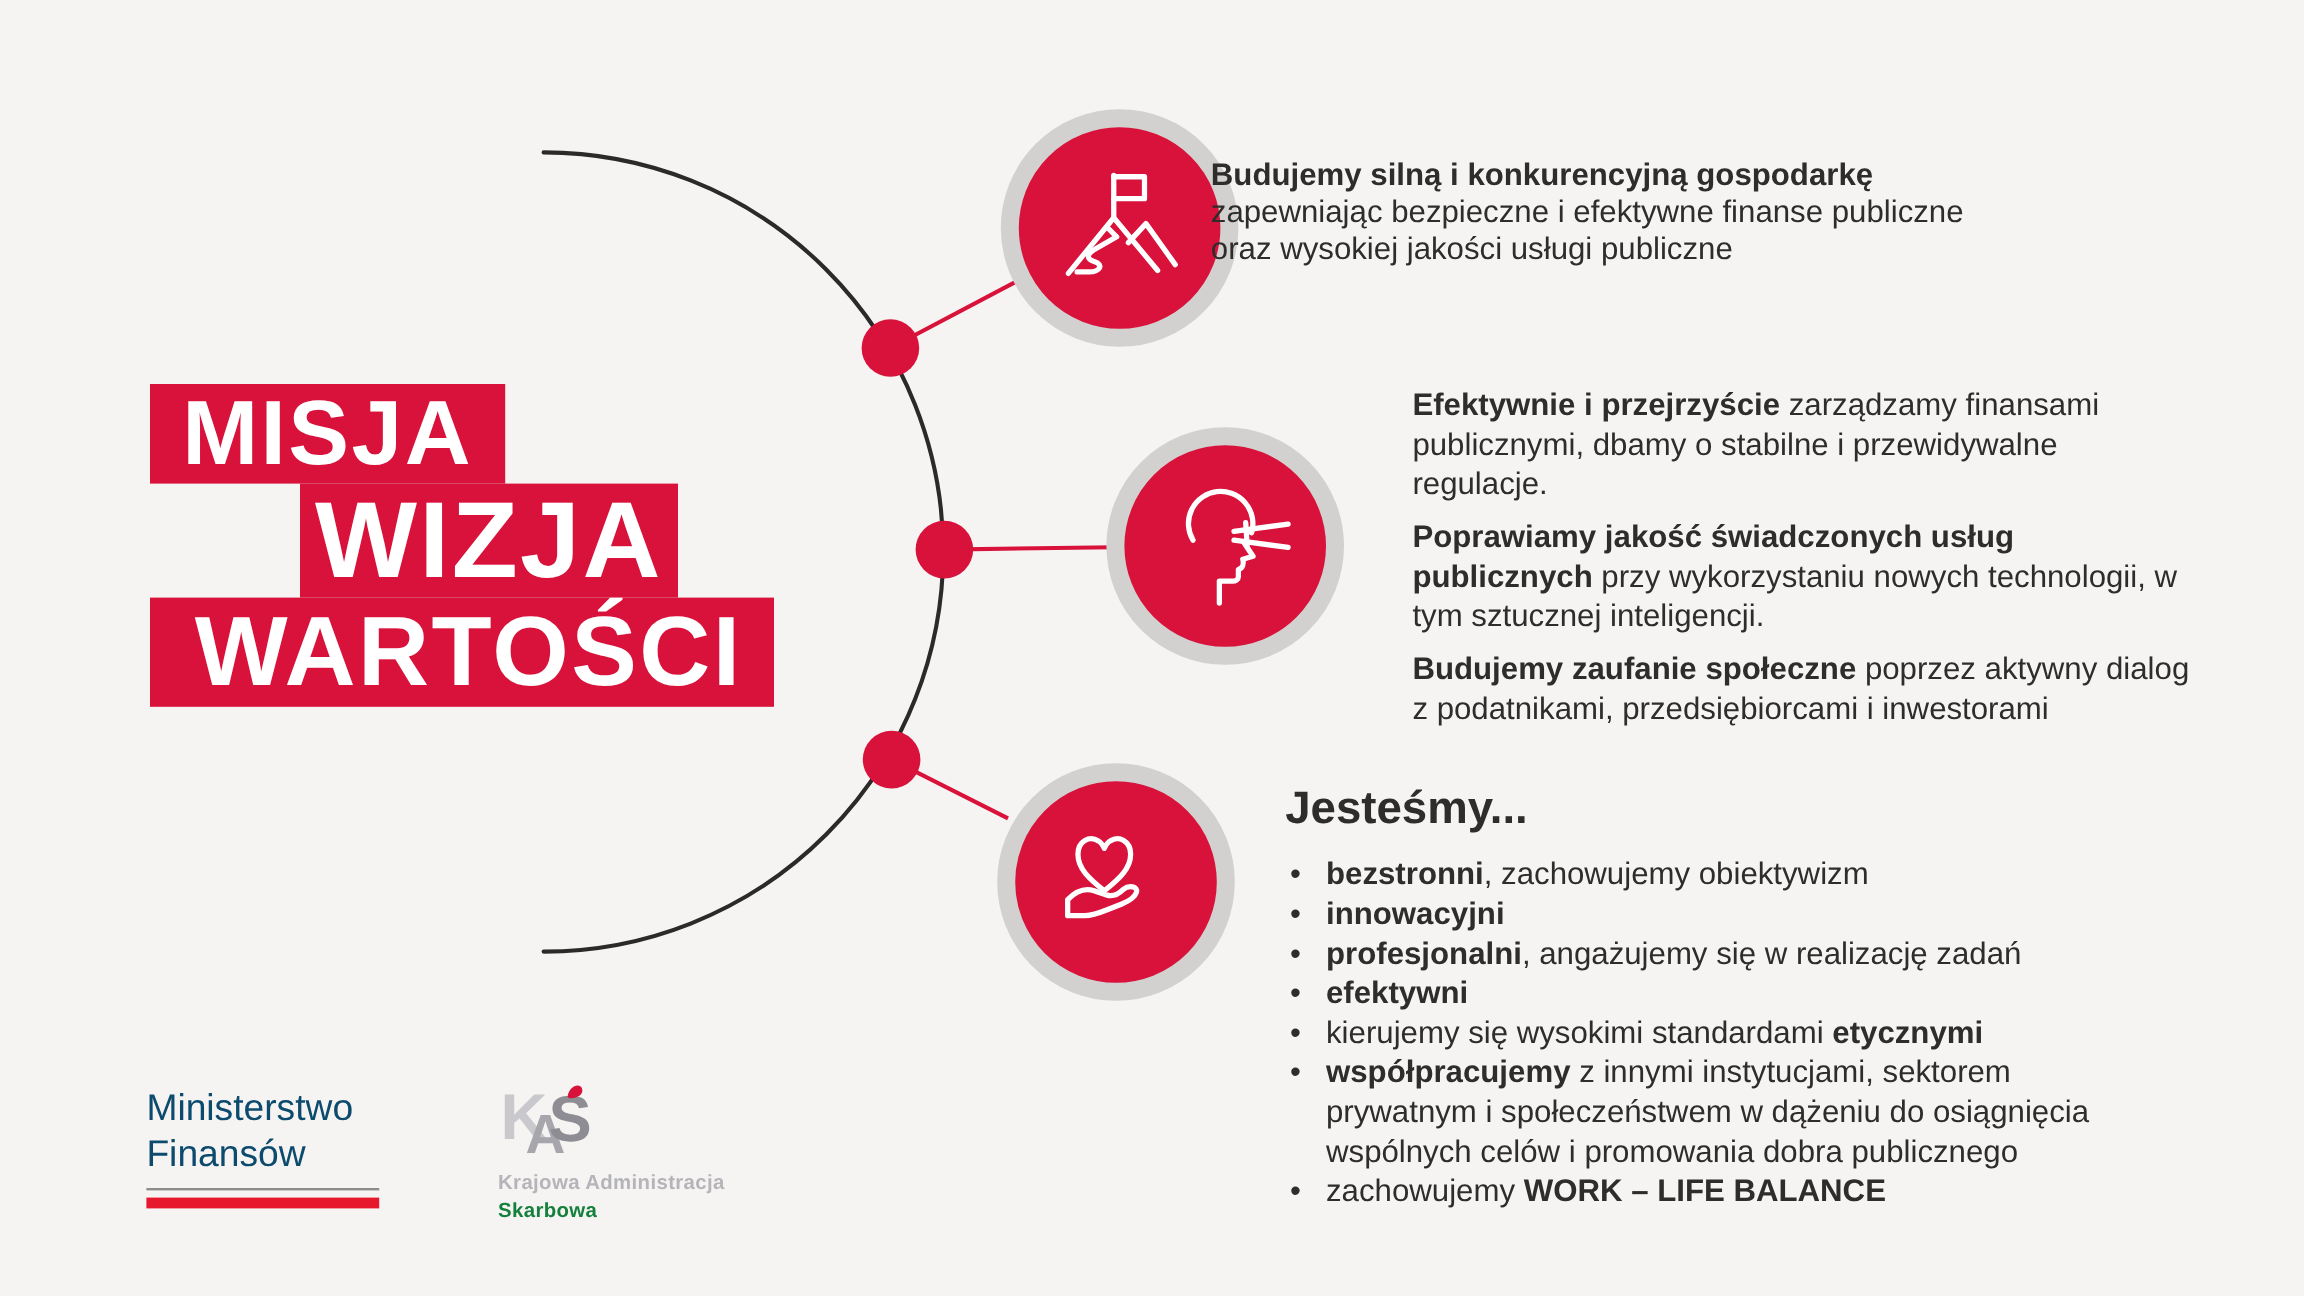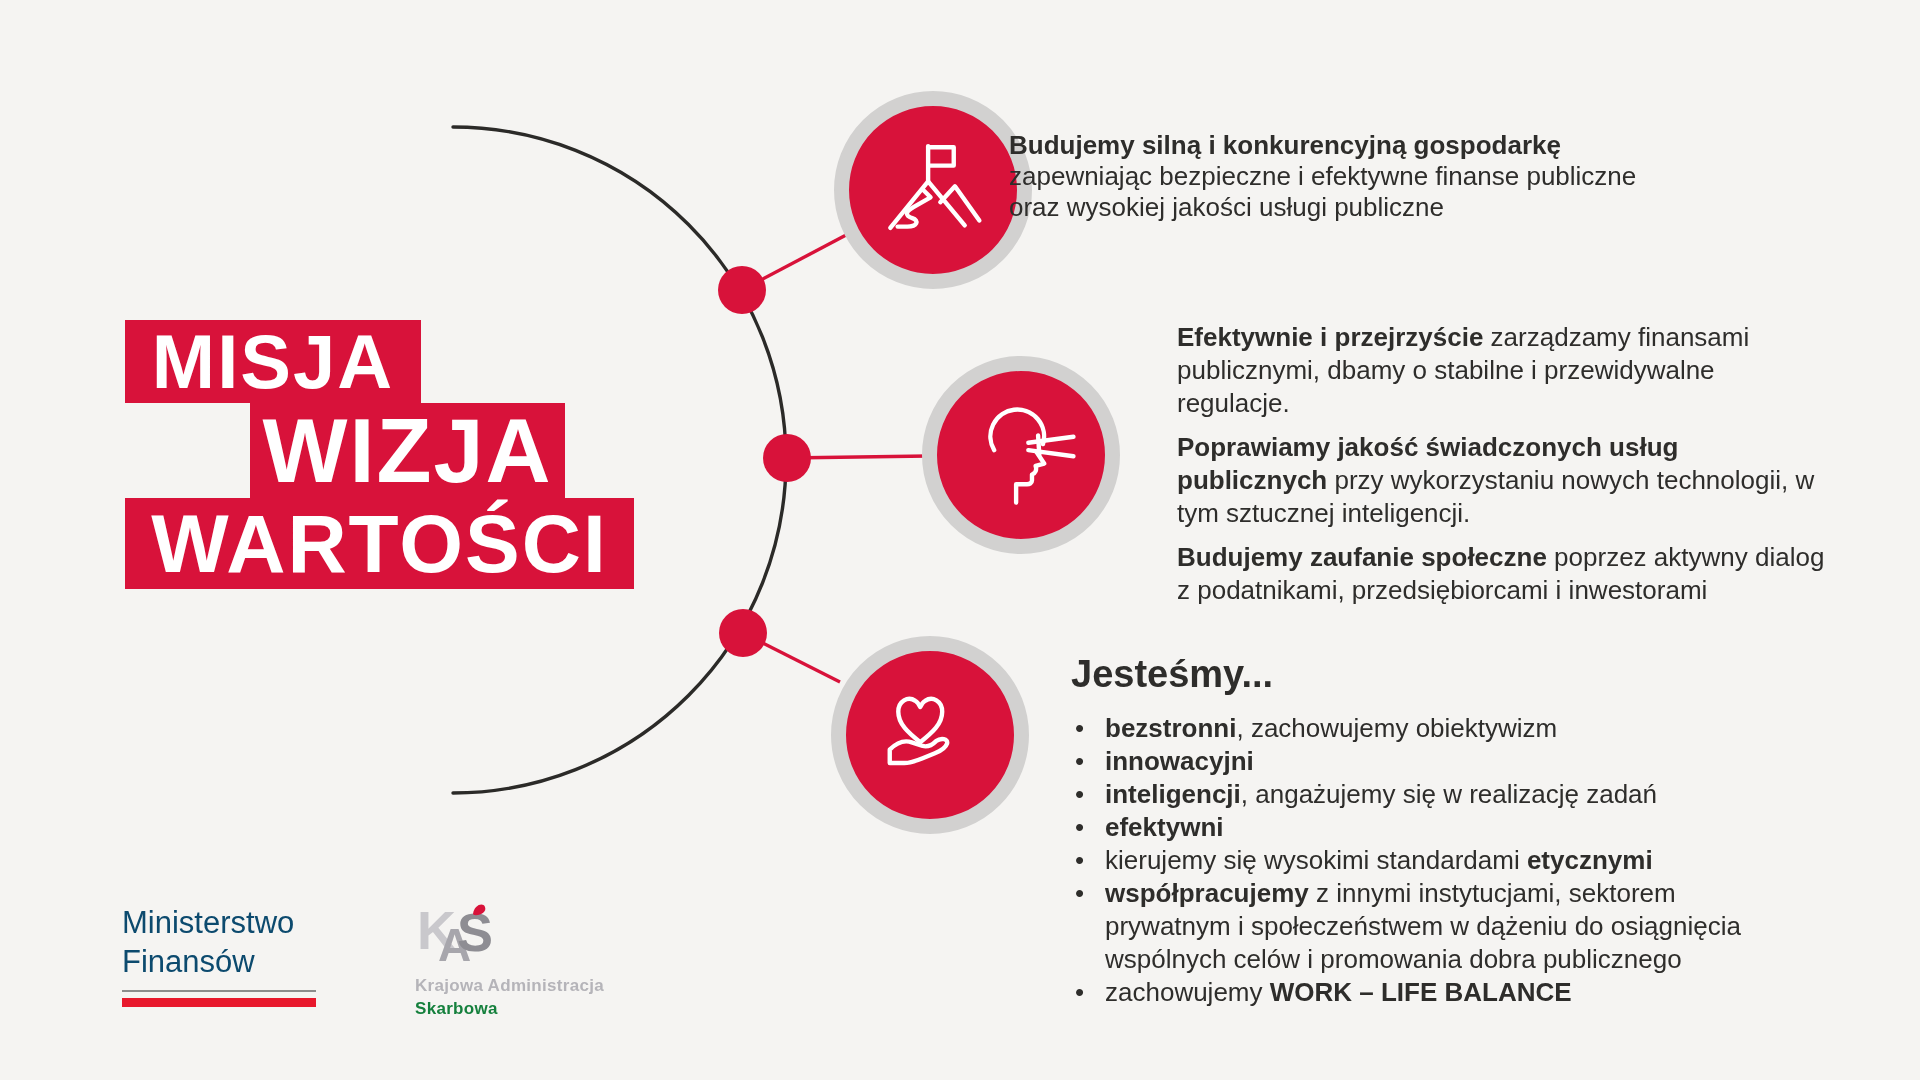--- a/index.html
+++ b/index.html
@@ -14,21 +14,21 @@
 
   
   .title-block{
     position:absolute;z-index:3;background:#d8123a;color:#ffffff;
     font-weight:bold;letter-spacing:2px;
     display:flex;align-items:center;justify-content:center;
     line-height:1;
   }
   .tb-misja{left:125px;top:320px;width:296px;height:83px;font-size:76px;text-align:right;}
   .tb-wizja{left:250px;top:403px;width:315px;height:95px;font-size:90px;}
-  .tb-wartosci{left:125px;top:498px;width:509px;height:91px;font-size:82px;}
+  .tb-wartosci{left:125px;top:498px;width:509px;height:91px;font-size:82px;padding-left:11px;}
 
   
   .node{
     position:absolute;z-index:2;width:198px;height:198px;border-radius:50%;
     background:#d8123a;border:15px solid #d2d1d0;box-sizing:border-box;
     display:flex;align-items:center;justify-content:center;
   }
   .node-mission{left:834px;top:91px;}
   .node-vision{left:922px;top:356px;}
   .node-values{left:831px;top:636px;}
@@ -116,21 +116,21 @@
     <p><span class="b">Efektywnie i przejrzyście</span><span> zarządzamy finansami publicznymi, dbamy o stabilne i przewidywalne regulacje.</span></p>
     <p><span class="b">Poprawiamy jakość świadczonych usług publicznych</span><span> przy wykorzystaniu nowych technologii, w tym sztucznej inteligencji.</span></p>
     <p><span class="b">Budujemy zaufanie społeczne</span><span> poprzez aktywny dialog z podatnikami, przedsiębiorcami i inwestorami</span></p>
   </div>
 
   <div class="txt values-text">
     <h2 class="values-heading">Jesteśmy...</h2>
     <ul class="values-list">
       <li><span></span><span class="b">bezstronni</span><span>, zachowujemy obiektywizm</span></li>
       <li><span></span><span class="b">innowacyjni</span><span></span></li>
-      <li><span></span><span class="b">inteligencji</span><span>, angażujemy się w realizację zadań</span></li>
+      <li><span></span><span class="b">profesjonalni</span><span>, angażujemy się w realizację zadań</span></li>
       <li><span></span><span class="b">efektywni</span><span></span></li>
       <li><span>kierujemy się wysokimi standardami </span><span class="b">etycznymi</span><span></span></li>
       <li><span></span><span class="b">współpracujemy</span><span> z innymi instytucjami, sektorem prywatnym i społeczeństwem w dążeniu do osiągnięcia wspólnych celów i promowania dobra publicznego</span></li>
       <li><span>zachowujemy </span><span class="b">WORK – LIFE BALANCE</span><span></span></li>
     </ul>
   </div>
 
   <div class="mf-logo">
     <div class="mf-name">
       <div>Ministerstwo</div>

